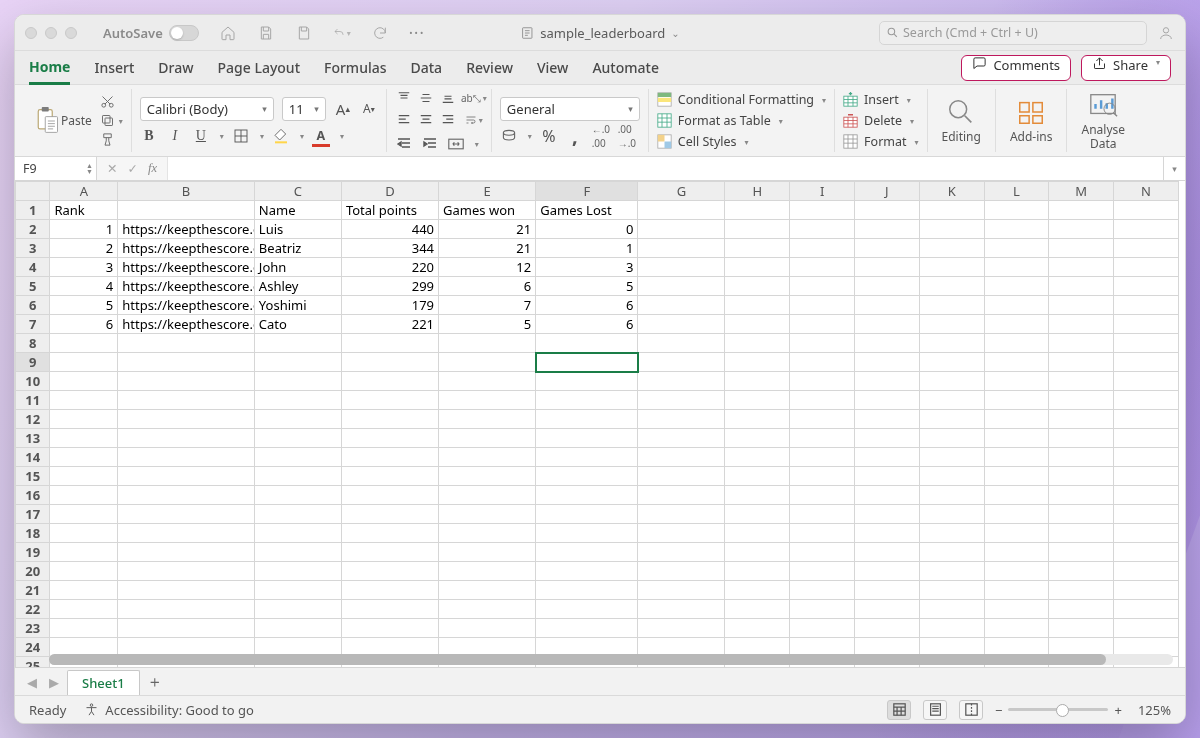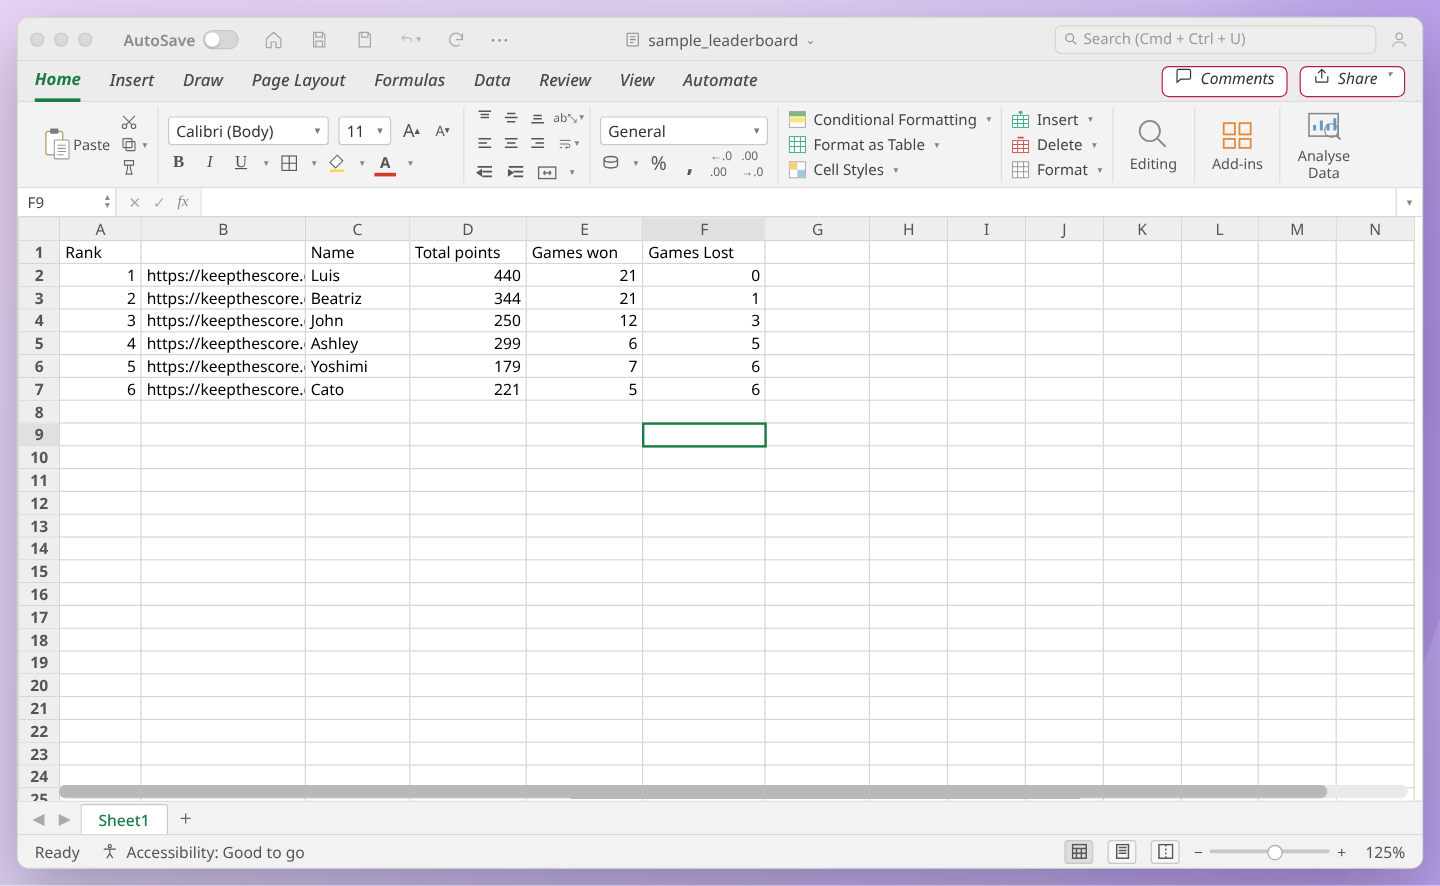--- a/index.html
+++ b/index.html
@@ -16,21 +16,21 @@
   .tb-ic{width:18px;height:18px;opacity:.55;display:flex;align-items:center;justify-content:center;}
   .tb-ic svg{width:16px;height:16px;stroke:#6e6e6e;stroke-width:1.5;fill:none;}
   .ell{font-size:16px;letter-spacing:1px;color:#8a8a8a;}
   .title-center{position:absolute;left:50%;transform:translateX(-50%);display:flex;align-items:center;gap:6px;color:#5a5a5a;font-size:13px;}
   .title-center .chev{font-size:10px;color:#8a8a8a;}
   .title-center svg{width:14px;height:14px;stroke:#8a8a8a;stroke-width:1.5;fill:none;}
   .tb-right{margin-left:auto;display:flex;align-items:center;gap:10px;}
   .search{width:268px;height:24px;border:1px solid #d5d5d5;border-radius:5px;background:#eee;display:flex;align-items:center;padding:0 6px;gap:4px;color:#9a9a9a;font-size:12.5px;margin-left:16px;}
   .search svg{width:13px;height:13px;stroke:#9a9a9a;stroke-width:2;fill:none;}
   
-  .tabs{height:34px;background:#ececec;border-bottom:1px solid #dcdcdc;display:flex;align-items:center;padding:0 14px;gap:24px;font-size:14px;color:#555;font-style:italic;}
+  .tabs{height:34px;background:#ececec;border-bottom:1px solid #dcdcdc;display:flex;align-items:center;padding:0 14px;gap:24px;font-size:14px;color:#555;}
   .tab{height:100%;display:flex;align-items:center;cursor:pointer;font-weight:500;color:#4a4a4a;}
   .tab.active{color:#1a7d47;font-weight:700;border-bottom:3px solid #1a7d47;margin-bottom:-1px;}
   .tab-right{margin-left:auto;display:flex;gap:10px;}
   .pillbtn{background:#fff;border:1px solid #be185d;border-radius:6px;height:26px;padding:0 10px;display:flex;align-items:flex-start;gap:6px;font-size:13px;color:#333;cursor:pointer;}
   .pillbtn svg{width:15px;height:15px;stroke:#333;stroke-width:1.6;fill:none;}
   
   .ribbon{height:72px;background:#f3f3f3;border-bottom:1px solid #d8d8d8;display:flex;align-items:stretch;padding:4px 8px;gap:0;font-size:12.5px;color:#555;}
   .group{display:flex;align-items:center;gap:6px;padding:0 8px;border-right:1px solid #dedede;}
   .group:last-child{border-right:none;}
   .paste-main{display:flex;flex-direction:row;align-items:center;justify-content:center;gap:0;padding:2px 2px;cursor:pointer;}
@@ -569,21 +569,21 @@
             <td class=""></td>
             <td class=""></td>
             <td class=""></td>
             <td class=""></td>
           </tr>
           <tr>
             <th class="rh">4</th>
             <td class="num">3</td>
             <td class="">https://keepthescore.co</td>
             <td class="">John</td>
-            <td class="num">250</td>
+            <td class="num">220</td>
             <td class="num">12</td>
             <td class="num">3</td>
             <td class=""></td>
             <td class=""></td>
             <td class=""></td>
             <td class=""></td>
             <td class=""></td>
             <td class=""></td>
             <td class=""></td>
             <td class=""></td>

